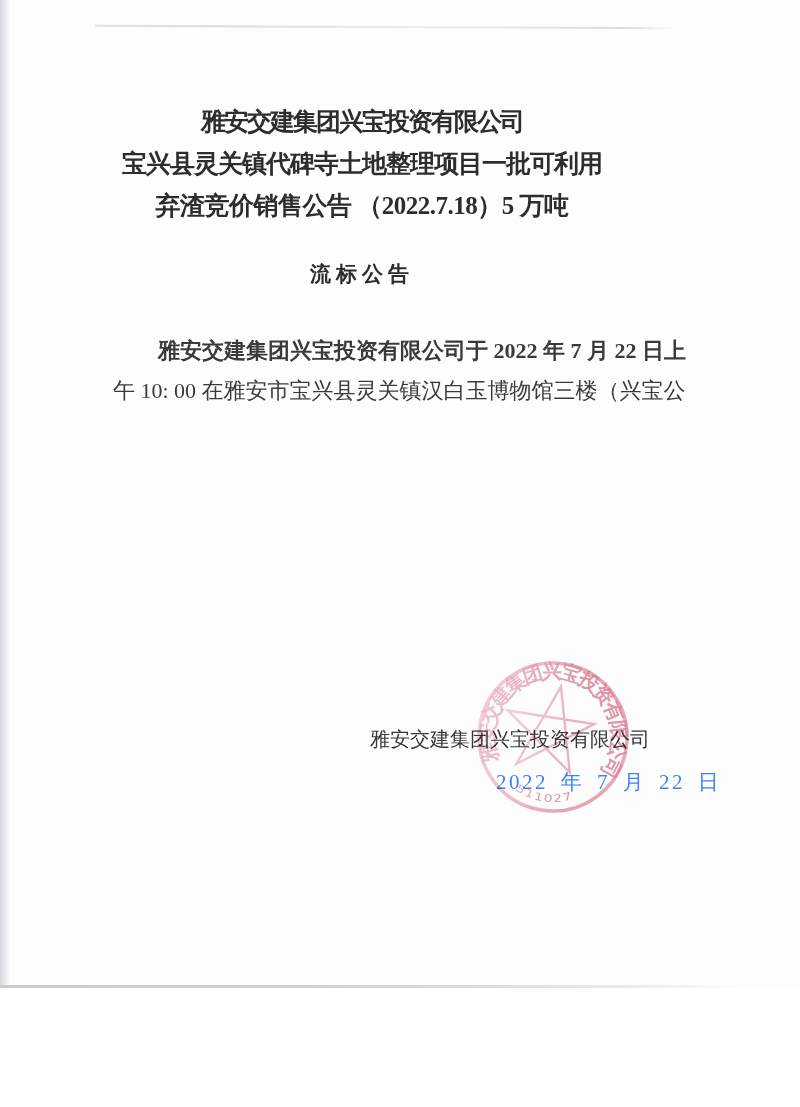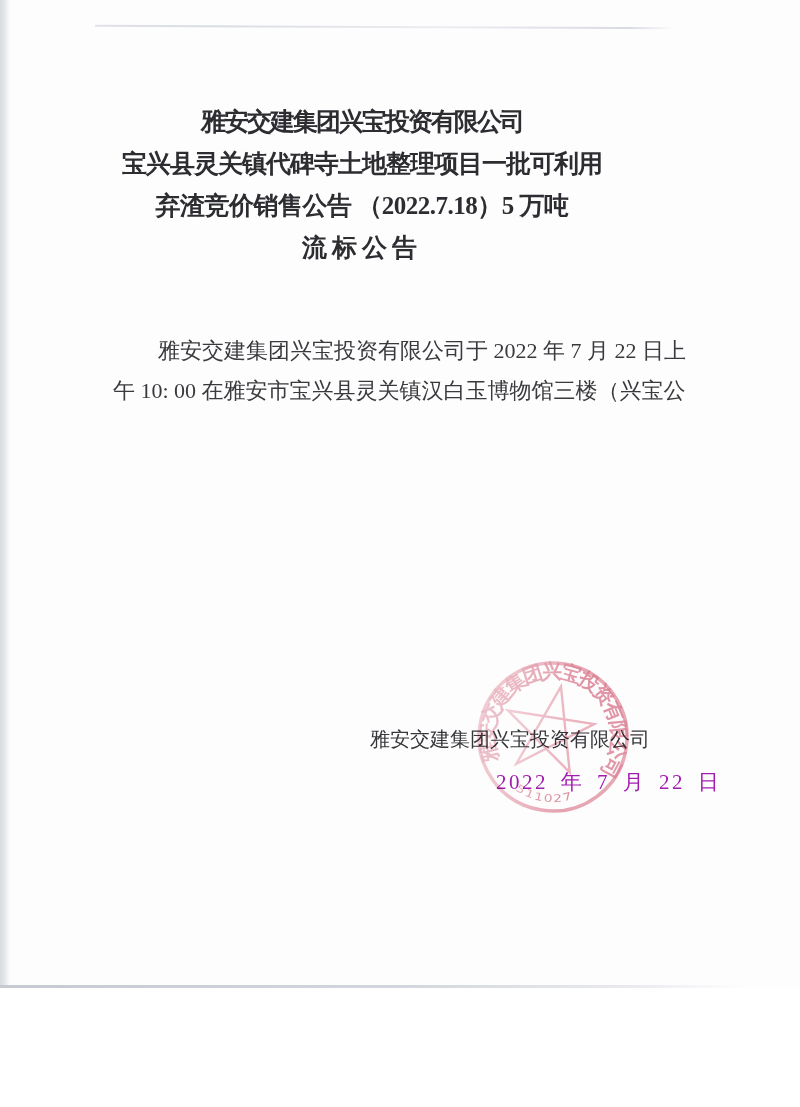--- a/index.html
+++ b/index.html
@@ -25,42 +25,42 @@
     transform:rotate(0.25deg);
   }
   
   .title-block{
     position:absolute;top:101px;left:0;width:724px;
     text-align:center;color:#2d2d31;font-weight:bold;
   }
   .title-line{line-height:42px;font-size:25px;letter-spacing:-1px;}
   .title-line:nth-of-type(1){letter-spacing:-2px;}
   .title-line:nth-of-type(3){letter-spacing:-0.5px;}
-  .title-line:nth-of-type(4){font-size:25px;letter-spacing:5px;}
+  .title-line:nth-of-type(4){font-size:21px;letter-spacing:5px;margin-top:26px;}
   
   .body-block{
     position:absolute;top:331px;left:113px;width:556px;
     font-size:22px;color:#3a3a3e;
   }
   .body-line{
     height:40px;line-height:40px;
     text-align:justify;text-align-last:justify;
     white-space:nowrap;
   }
-  .body-line.first{text-indent:45px;}
+  .body-line.first{text-indent:45px;font-weight:bold;}
   .body-line.last{text-align:left;text-align-last:left;}
   .closing-line{height:40px;line-height:40px;padding-left:50px;}
   
   .sig-company{
     position:absolute;top:727px;left:370px;
     font-size:20px;line-height:24px;letter-spacing:0px;color:#37373b;
   }
   .sig-date{
     position:absolute;top:770px;left:496px;
-    font-size:21px;line-height:24px;letter-spacing:2.5px;word-spacing:5px;color:#a21caf;
+    font-size:21px;line-height:24px;letter-spacing:2.5px;word-spacing:5px;color:#3b82f6;
   }
   
   .stamp{
     position:absolute;left:463px;top:647px;width:180px;height:180px;
     mix-blend-mode:multiply;
     -webkit-mask-image:linear-gradient(100deg,rgba(0,0,0,.40) 0%,rgba(0,0,0,.62) 30%,rgba(0,0,0,.95) 60%,rgba(0,0,0,.85) 100%);
     mask-image:linear-gradient(100deg,rgba(0,0,0,.40) 0%,rgba(0,0,0,.62) 30%,rgba(0,0,0,.95) 60%,rgba(0,0,0,.85) 100%);
   }
   .stamp svg{display:block;width:100%;height:100%;}
   .stamp .arc-text{font-family:"Liberation Serif","DejaVu Serif",serif;font-weight:bold;font-size:20px;}

